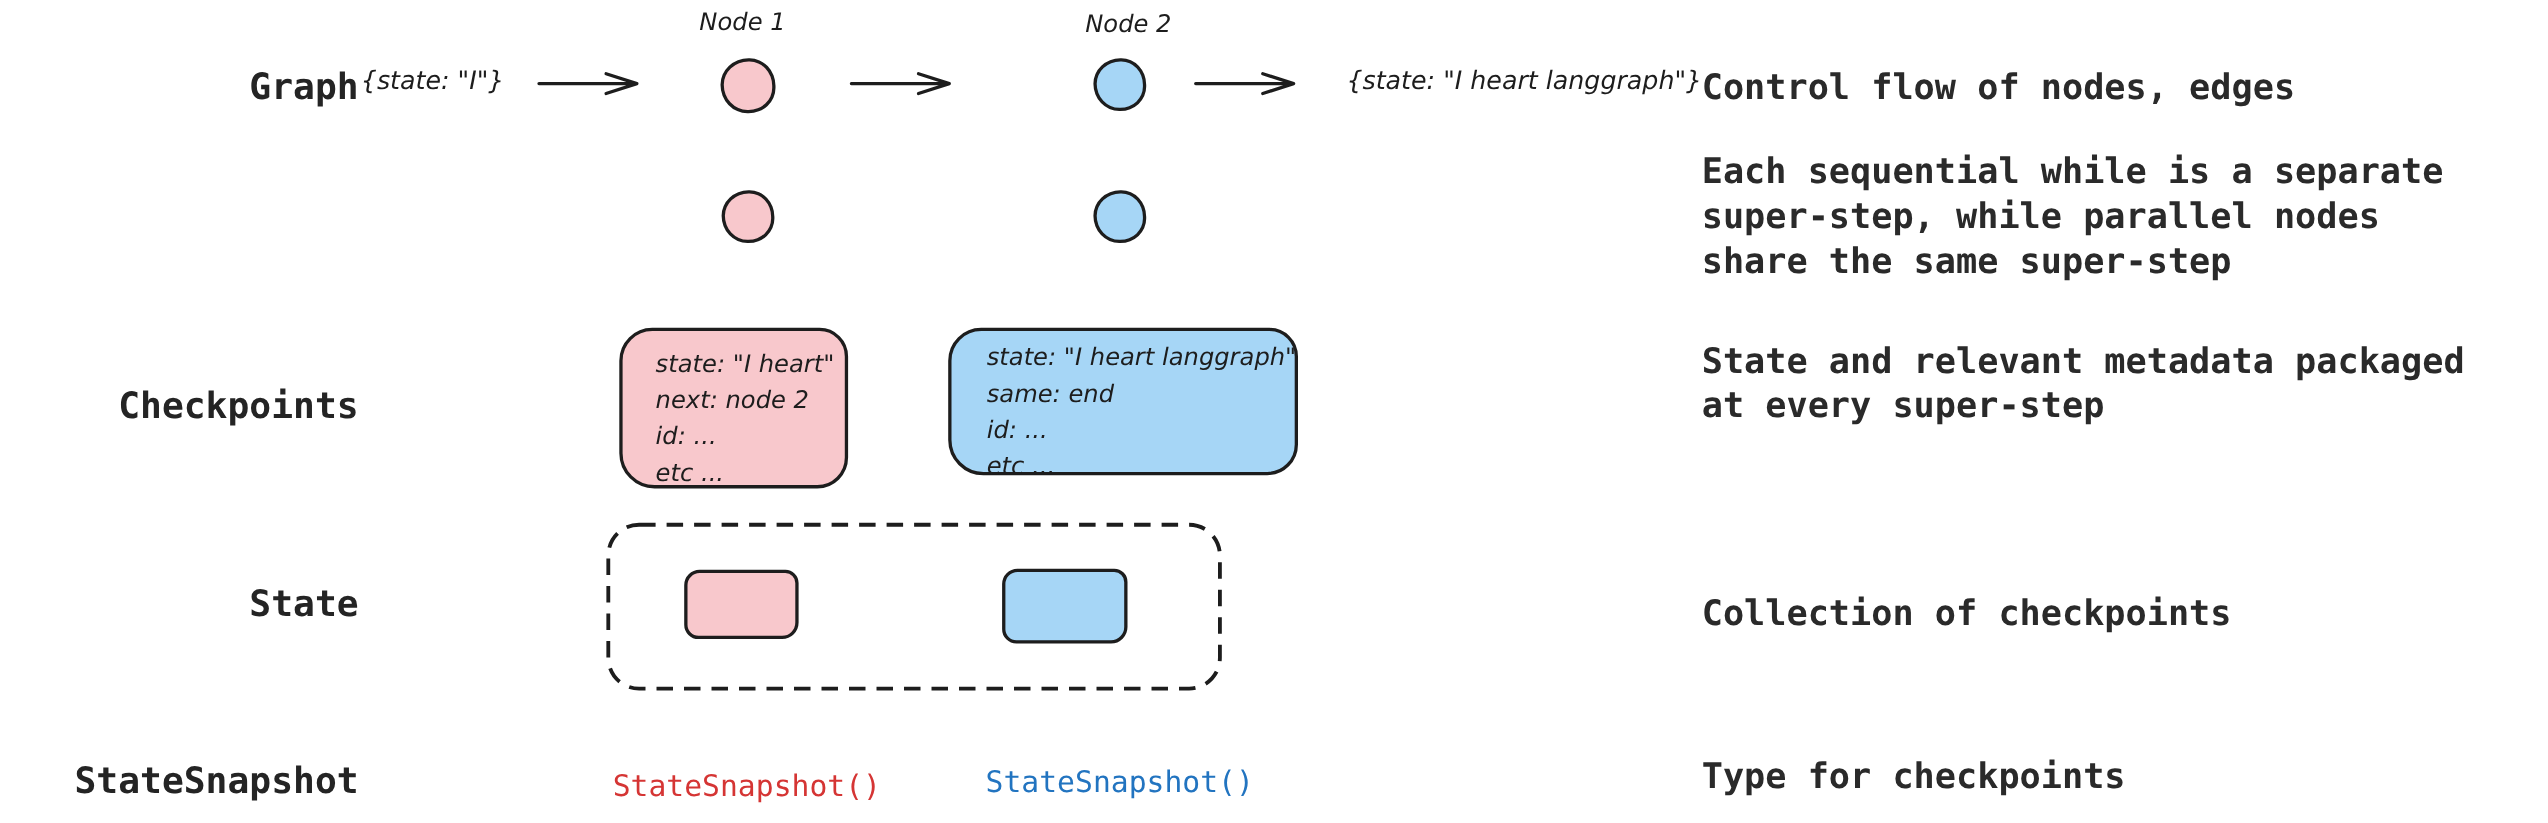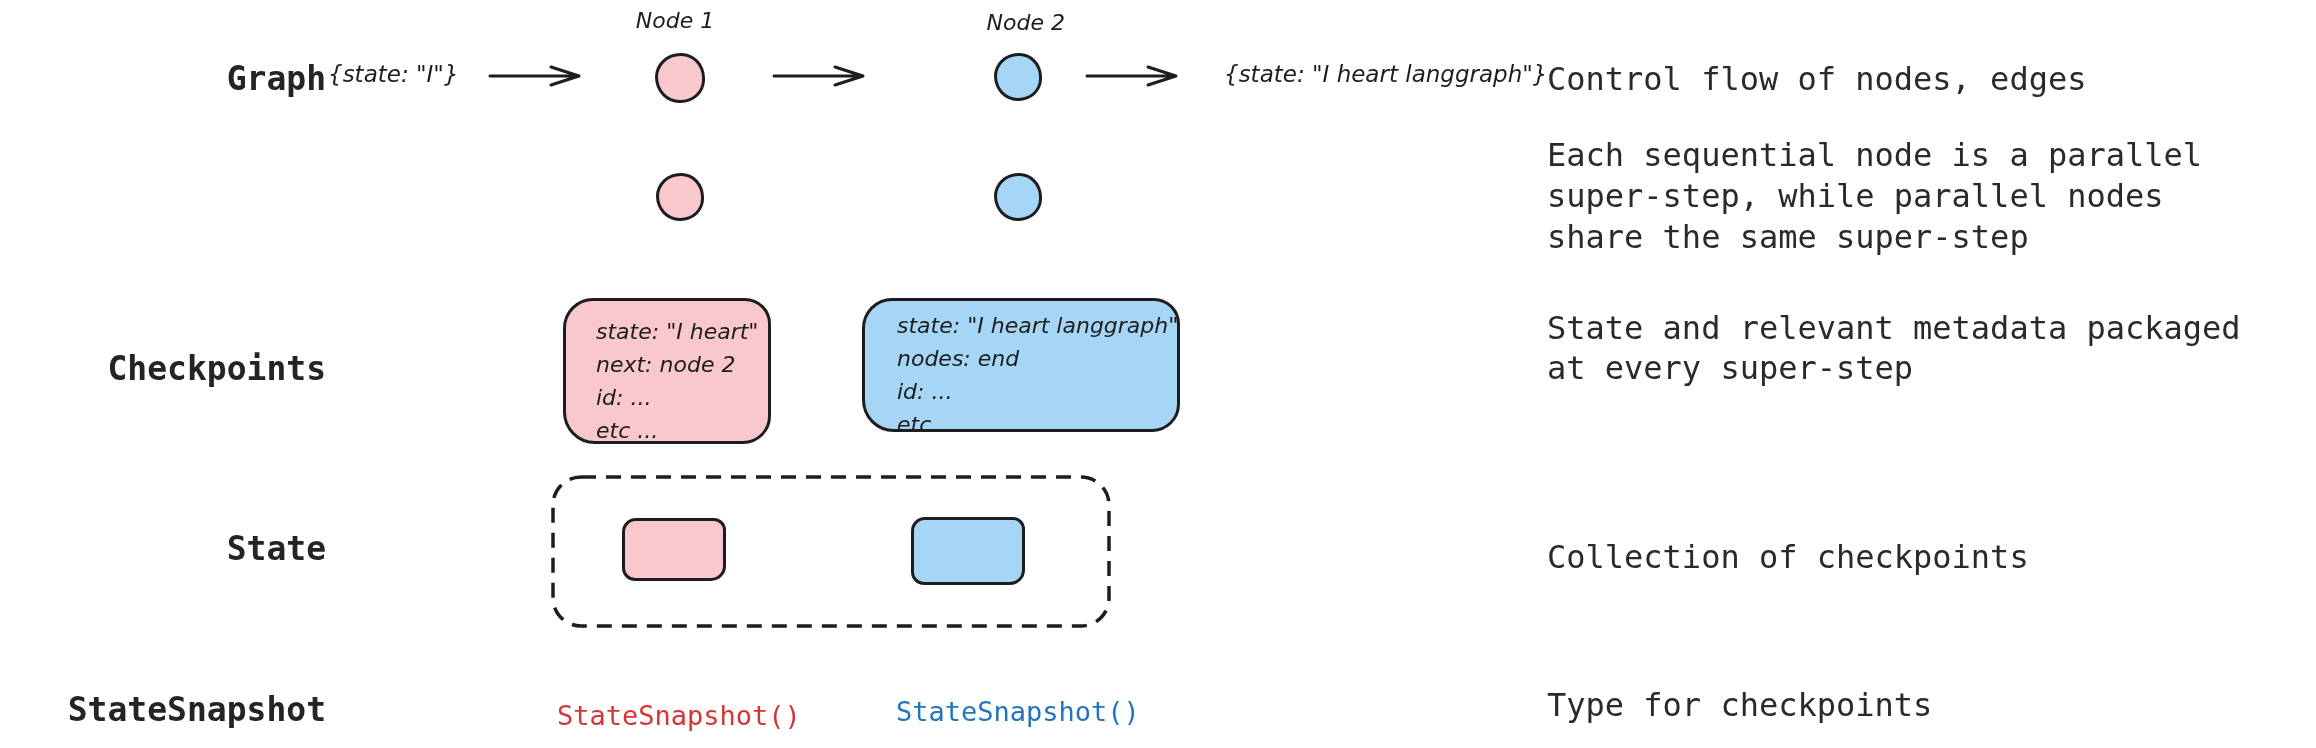--- a/index.html
+++ b/index.html
@@ -26,21 +26,21 @@
     font-size:33px;font-weight:bold;
     color:var(--ink);
     line-height:40px;height:40px;
     white-space:nowrap;
     margin-left:41px;
   }
   
   .row-desc{
     position:absolute;
     left:1547px;width:740px;
-    font-size:32px;font-weight:normal;
+    font-size:32px;font-weight:bold;
     color:#2a2a2a;
     line-height:41px;
     white-space:pre-line;
   }
   
   .hand{
     position:absolute;
     font-family:"DejaVu Sans", sans-serif;
     font-style:italic;
     font-weight:400;
@@ -90,21 +90,21 @@
 <body>
 
 <div class="canvas">
 
   <div class="row-label" style="top:59px">Graph</div>
   <div class="row-label" style="top:349px">Checkpoints</div>
   <div class="row-label" style="top:529px">State</div>
   <div class="row-label" style="top:690px">StateSnapshot</div>
 
   <div class="row-desc" style="top:59px;line-height:40px">Control flow of nodes, edges</div>
-  <div class="row-desc" style="top:135px">Each sequential node is a parallel
+  <div class="row-desc" style="top:135px">Each sequential while is a separate
 super-step, while parallel nodes
 share the same super-step</div>
   <div class="row-desc" style="top:308px;line-height:40px">State and relevant metadata packaged
 at every super-step</div>
   <div class="row-desc" style="top:537px;line-height:40px">Collection of checkpoints</div>
   <div class="row-desc" style="top:685px;line-height:40px">Type for checkpoints</div>
 
   <div class="hand" style="left:630px;top:8px;width:90px;text-align:center;font-size:22px">Node 1</div>
   <div class="hand" style="left:973px;top:10px;width:92px;text-align:right;font-size:22px">Node 2</div>
 
@@ -133,21 +133,21 @@
 
   <div class="cp-box node-pink" style="left:563px;top:298px;width:208px;height:146px;padding:14px 0 0 30px">
     <div class="cp-line">state: "I heart"</div>
     <div class="cp-line">next: node 2</div>
     <div class="cp-line">id: ...</div>
     <div class="cp-line">etc ...</div>
   </div>
 
   <div class="cp-box node-blue" style="left:862px;top:298px;width:318px;height:134px;padding:8px 0 0 32px">
     <div class="cp-line">state: "I heart langgraph"</div>
-    <div class="cp-line">nodes: end</div>
+    <div class="cp-line">same: end</div>
     <div class="cp-line">id: ...</div>
     <div class="cp-line">etc ...</div>
   </div>
 
   <svg class="thread-dash" style="left:550px;top:474px" width="562" height="155" viewBox="0 0 562 155">
     <rect x="3" y="3" width="556" height="149" rx="28" ry="28" fill="none" stroke="#1d1d1d" stroke-width="3.5" stroke-dasharray="15 10"></rect>
   </svg>
   <div class="mini-box node-pink" style="left:622px;top:518px;width:104px;height:63px"></div>
   <div class="mini-box node-blue" style="left:911px;top:517px;width:114px;height:68px"></div>
 

